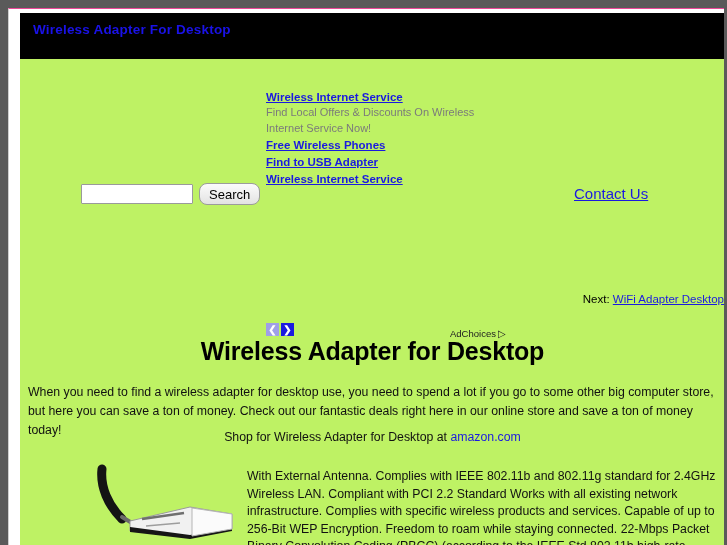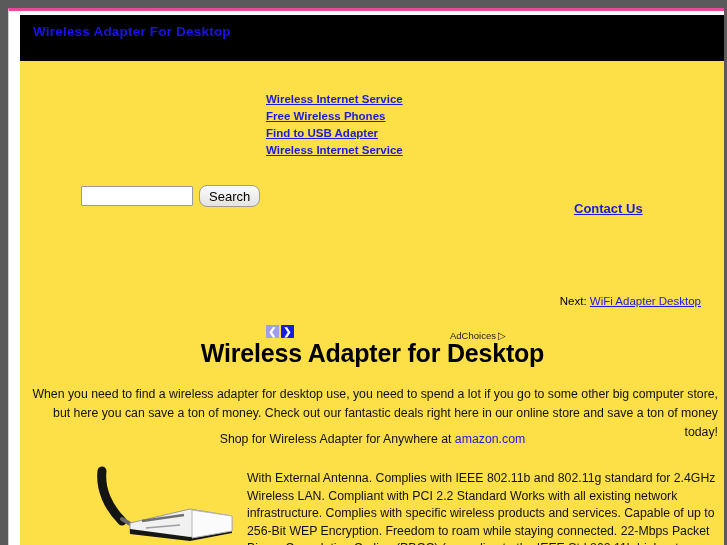--- a/index.html
+++ b/index.html
@@ -23,21 +23,21 @@
   }
   
   .frame {
     position: absolute;
     left: 8px;
     top: 8px;
     width: 716px;
     height: 537px;
     background: #ffffff;
     border-left: 1px solid #cfcfcf;
-    border-top: 3px solid #ec4899;
+    border-top: 1px solid #ec4899;
     box-sizing: border-box;
     overflow: hidden;
   }
   .header-bar {
     position: absolute;
     left: 11px;
     top: 4px;
     width: 705px;
     height: 46px;
     background: #000000;
@@ -51,21 +51,21 @@
     font-weight: bold;
     letter-spacing: 0.2px;
     white-space: nowrap;
   }
   .content {
     position: absolute;
     left: 11px;
     top: 50px;
     width: 705px;
     height: 487px;
-    background: #fde047;
+    background: #bef264;
   }
 
   
   .ad-block {
     position: absolute;
     left: 246px;
     top: 31px;
     width: 245px;
     height: 226px;
     overflow: hidden;
@@ -151,33 +151,32 @@
     background: linear-gradient(#fbfbfb, #e3e3e3);
     border: 1px solid #9c9c9c;
     border-radius: 8px;
     cursor: pointer;
   }
 
   
   .contact-us {
     position: absolute;
     left: 554px;
-    top: 140px;
+    top: 126px;
     color: #1a1ae0;
-    font-size: 13px;
+    font-size: 15px;
     text-decoration: underline;
     cursor: pointer;
     white-space: nowrap;
-    font-weight: bold;
   }
 
   
   .next-row {
     position: absolute;
-    right: 24px;
+    right: 1px;
     top: 234px;
     font-size: 11.5px;
     color: #000000;
     white-space: nowrap;
     padding-left: 25px;
   }
   .next-row a {
     color: #1a1ae0;
     text-decoration: underline;
     cursor: pointer;
@@ -195,21 +194,21 @@
     color: #000000;
     letter-spacing: -0.2px;
   }
 
   
   .intro {
     position: absolute;
     left: 8px;
     top: 324px;
     width: 690px;
-    text-align: right;
+    text-align: left;
     font-size: 12.3px;
     line-height: 19px;
     color: #111111;
   }
 
   
   .shop-line {
     position: absolute;
     left: 0;
     top: 371px;
@@ -250,20 +249,21 @@
 
     <div class="header-bar">
       <div class="header-title">Wireless Adapter For Desktop</div>
     </div>
 
     <div class="content">
 
       <div class="ad-block">
         <div class="ad-item">
           <span class="ad-title">Wireless Internet Service</span>
+          <div class="ad-desc">Find Local Offers &amp; Discounts On Wireless Internet Service Now!</div>
         </div>
         <div class="ad-item">
           <span class="ad-title">Free Wireless Phones</span>
         </div>
         <div class="ad-item">
           <span class="ad-title">Find to USB Adapter</span>
         </div>
         <div class="ad-item">
           <span class="ad-title">Wireless Internet Service</span>
         </div>
@@ -287,21 +287,21 @@
       <div class="next-row">
         <span>Next:</span>
         <a>WiFi Adapter Desktop</a>
       </div>
 
       <h1 class="page-heading">Wireless Adapter for Desktop</h1>
 
       <div class="intro">When you need to find a wireless adapter for desktop use, you need to spend a lot if you go to some other big computer store, but here you can save a ton of money. Check out our fantastic deals right here in our online store and save a ton of money today!</div>
 
       <div class="shop-line">
-        <span>Shop for Wireless Adapter for Anywhere at</span>
+        <span>Shop for Wireless Adapter for Desktop at</span>
         <a>amazon.com</a>
       </div>
 
       <div class="product-image">
         <svg width="170" height="96" viewBox="0 0 170 96">
           <g>
             <path d="M30 12 C 28 30, 36 48, 50 62" stroke="#141414" stroke-width="9" stroke-linecap="round" fill="none"></path>
             <path d="M50 60 L 60 66" stroke="#6a6a6a" stroke-width="4" stroke-linecap="round" fill="none"></path>
             <path d="M58 64 L 118 50 L 160 57 L 160 72 L 118 80 L 58 74 Z" fill="#f1f1f1" stroke="#9a9a9a" stroke-width="1"></path>
             <path d="M58 70 L 118 78 L 160 70 L 160 74 L 118 82 L 58 75 Z" fill="#161616"></path>

